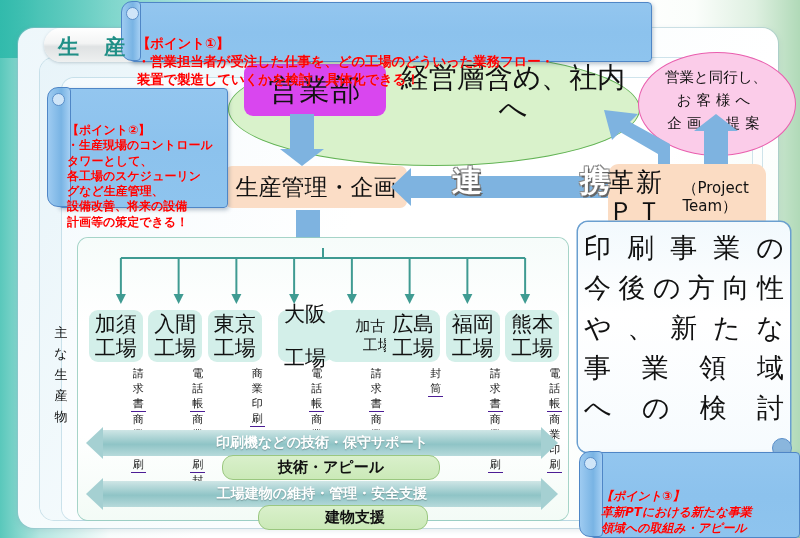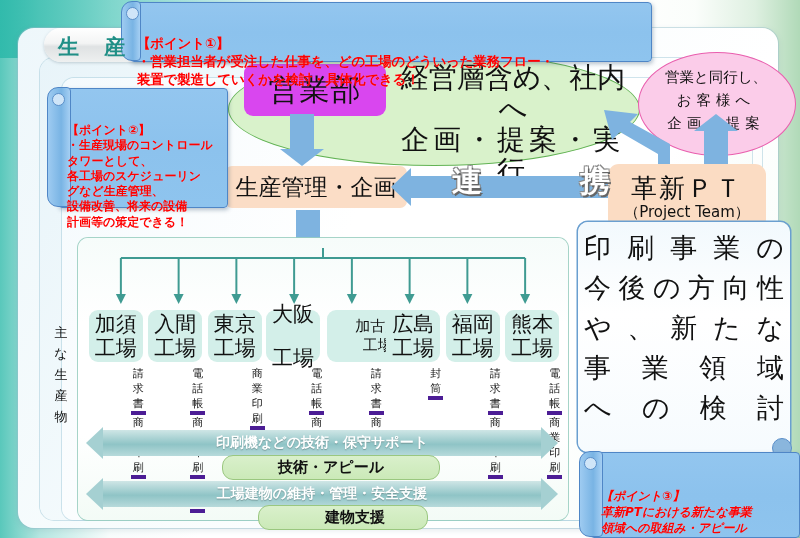--- a/index.html
+++ b/index.html
@@ -140,21 +140,21 @@
   }
   .box-seisan::after{
     content:"";position:absolute;right:-13px;top:8px;
     border-top:13px solid transparent;border-bottom:13px solid transparent;
     border-left:14px solid #fbddc6;
   }
   .box-kakushin{
     position:absolute;left:608px;top:164px;width:158px;height:66px;
     border-radius:11px;
     background:#fbdcc3;
-    display:flex;flex-direction:column;align-items:center;justify-content:center;
+    display:flex;flex-direction:row;align-items:center;justify-content:center;
   }
   .box-kakushin .l1{font-size:26px;color:#111;letter-spacing:2px;line-height:29px;}
   .box-kakushin .l2{font-size:15px;color:#111;line-height:18px;}
   .arrow-renkei{
     position:absolute;left:410px;top:176px;width:205px;height:22px;
     background:#7eb3e0;
   }
   .arrow-renkei::before{
     content:"";position:absolute;left:-19px;top:-8px;
     border-top:19px solid transparent;border-bottom:19px solid transparent;
@@ -208,21 +208,21 @@
     color:#111;
   }
   .fac .nm{font-size:21px;line-height:24px;letter-spacing:0px;}
   .fac.small .nm{font-size:15px;line-height:19px;}
   .fac .kj{font-size:21px;line-height:24px;}
   .fac.small .kj{font-size:15px;line-height:19px;}
   .prod{
     position:absolute;width:60px;font-size:11px;line-height:15px;
     color:#111;text-align:center;
   }
-  .prod span{border-bottom:4px solid #4c1d95;display:inline-block;margin-left:45px;}
+  .prod span{border-bottom:1px solid #4c1d95;display:inline-block;margin-left:45px;}
 
   
   .dbl-arrow{
     position:absolute;height:26px;
     background:linear-gradient(to bottom,#cfe6e6,#8fc4c6 55%,#b7dadb);
     display:flex;align-items:center;justify-content:center;
     color:#fff;font-size:14px;font-weight:bold;
     text-shadow:0 1px 1px rgba(90,120,120,.6);
   }
   .dbl-arrow::before{
@@ -276,21 +276,20 @@
   <div class="panel-mid"></div>
   <div class="panel-inner"></div>
 
   <div class="title-bar"></div>
   <div class="title-text">生 産</div>
 
   <div class="ellipse-green"></div>
   <div class="box-sales">営業部</div>
   <div class="sales-caption">
     <div>経営層含め、社内へ</div>
-    <div class="l2">企画・提案・実行</div>
   </div>
 
   <div class="ellipse-pink"></div>
   <div class="pink-txt">
     <div>営業と同行し、</div>
     <div class="sp">お客様へ</div>
     <div class="sp">企画・提案</div>
   </div>
 
   <div class="ar-down" id="ar-sales-down"></div>
@@ -393,21 +392,21 @@
         <div><span>商業印刷</span></div>
         <div><span>封筒</span></div>
       </div>
       <div class="fac" style="left: 121.75px;">
         <div class="nm">東京</div>
         <div class="kj">工場</div>
       </div>
       <div class="prod" style="left: 118.75px; top: 56px;">
         <div><span>商業印刷</span></div>
       </div>
-      <div class="fac" style="left: 180px; gap: 20px;">
+      <div class="fac" style="left: 192px; gap: 20px;">
         <div class="nm">大阪</div>
         <div class="kj">工場</div>
       </div>
       <div class="prod" style="left: 178.25px; top: 56px;">
         <div><span>電話帳</span></div>
         <div><span>商業印刷</span></div>
       </div>
       <div class="fac small" style="left: 240.75px; padding-left: 24px;">
         <div class="nm">加古川</div>
         <div class="kj">工場</div>

